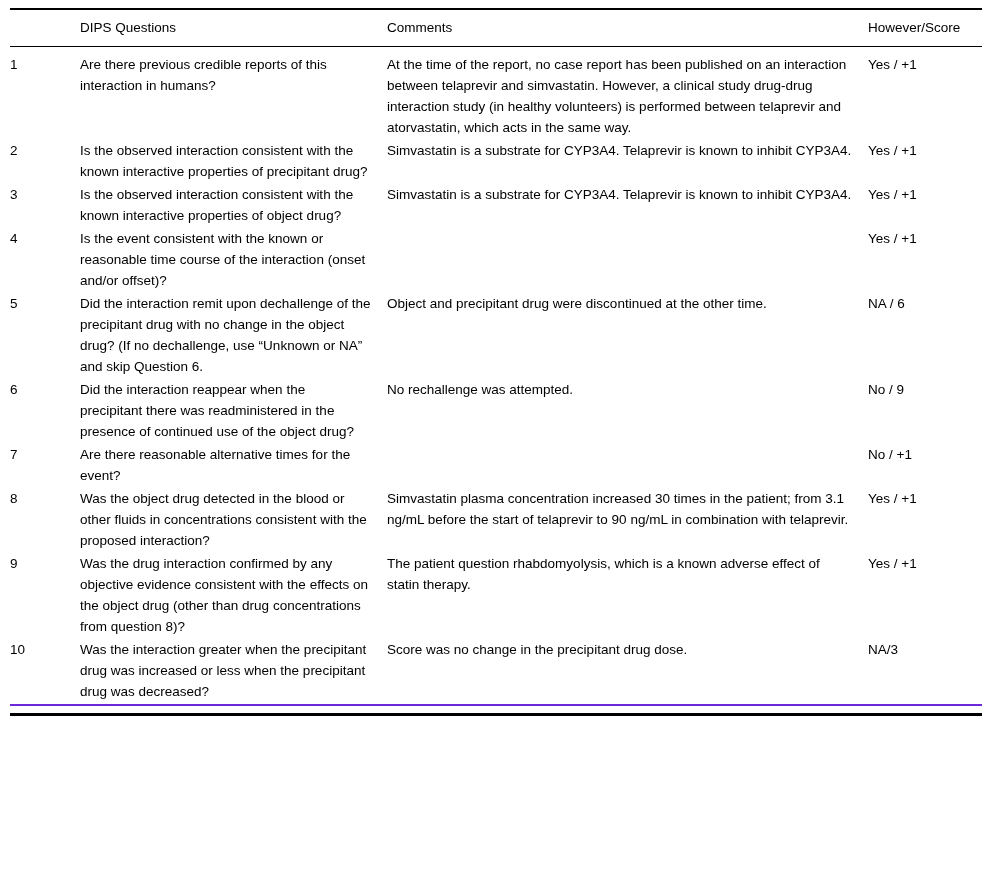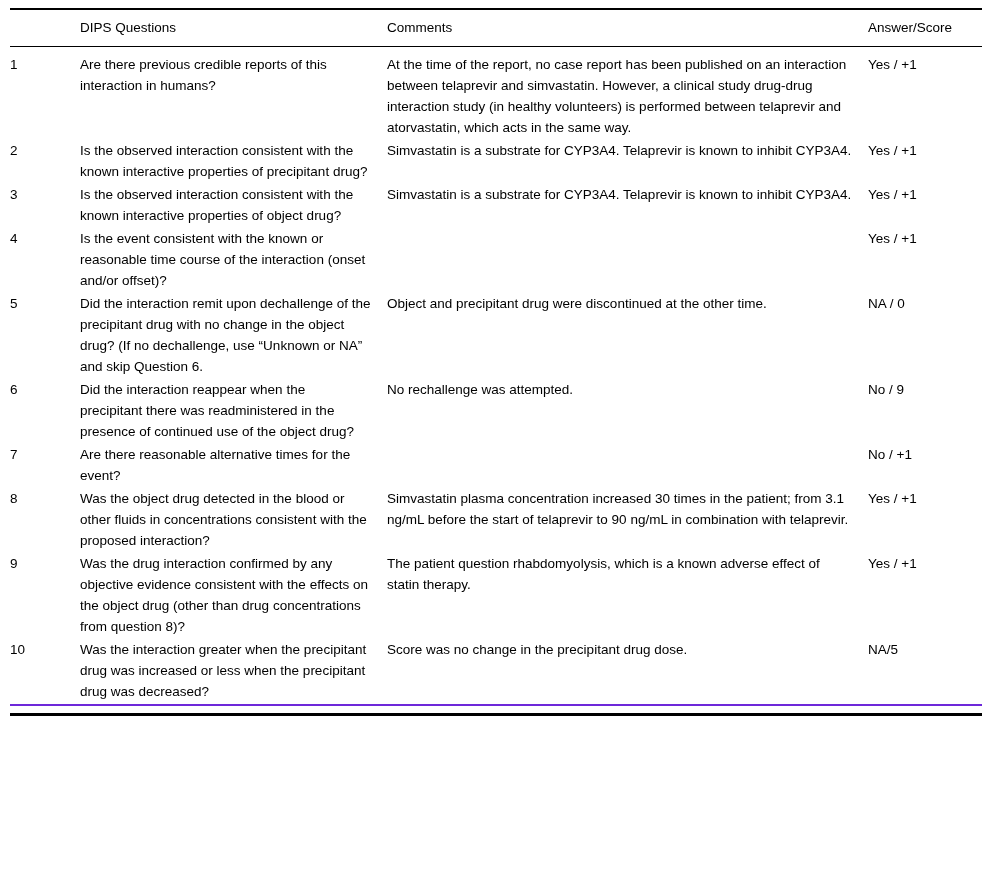--- a/index.html
+++ b/index.html
@@ -61,21 +61,21 @@
       <col style="width:70px">
       <col style="width:307px">
       <col style="width:481px">
       <col style="width:114px">
     </colgroup>
     <thead>
       <tr>
         <td></td>
         <td>DIPS Questions</td>
         <td>Comments</td>
-        <td class="col-answer">Answer/Score</td>
+        <td class="col-answer">However/Score</td>
       </tr>
     </thead>
     <tbody>
       <tr>
         <td>1</td>
         <td>Are there previous credible reports of this interaction in humans?</td>
         <td>At the time of the report, no case report has been published on an interaction between telaprevir and simvastatin. However, a clinical study drug-drug interaction study (in healthy volunteers) is performed between telaprevir and atorvastatin, which acts in the same way.</td>
         <td class="col-answer">Yes / +1</td>
       </tr>
       <tr>
@@ -93,21 +93,21 @@
       <tr>
         <td>4</td>
         <td>Is the event consistent with the known or reasonable time course of the interaction (onset and/or offset)?</td>
         <td></td>
         <td class="col-answer">Yes / +1</td>
       </tr>
       <tr>
         <td>5</td>
         <td>Did the interaction remit upon dechallenge of the precipitant drug with no change in the object drug? (If no dechallenge, use “Unknown or NA” and skip Question 6.</td>
         <td>Object and precipitant drug were discontinued at the other time.</td>
-        <td class="col-answer">NA / 0</td>
+        <td class="col-answer">NA / 6</td>
       </tr>
       <tr>
         <td>6</td>
         <td>Did the interaction reappear when the precipitant there was readministered in the presence of continued use of the object drug?</td>
         <td>No rechallenge was attempted.</td>
         <td class="col-answer">No / 9</td>
       </tr>
       <tr>
         <td>7</td>
         <td>Are there reasonable alternative times for the event?</td>
@@ -123,18 +123,18 @@
       <tr>
         <td>9</td>
         <td>Was the drug interaction confirmed by any objective evidence consistent with the effects on the object drug (other than drug concentrations from question 8)?</td>
         <td>The patient question rhabdomyolysis, which is a known adverse effect of statin therapy.</td>
         <td class="col-answer">Yes / +1</td>
       </tr>
       <tr>
         <td>10</td>
         <td>Was the interaction greater when the precipitant drug was increased or less when the precipitant drug was decreased?</td>
         <td>Score was no change in the precipitant drug dose.</td>
-        <td class="col-answer">NA/5</td>
+        <td class="col-answer">NA/3</td>
       </tr>
     </tbody>
   </table>
   <div class="bottom-rule"></div>
 </div>
 
 </body></html>

